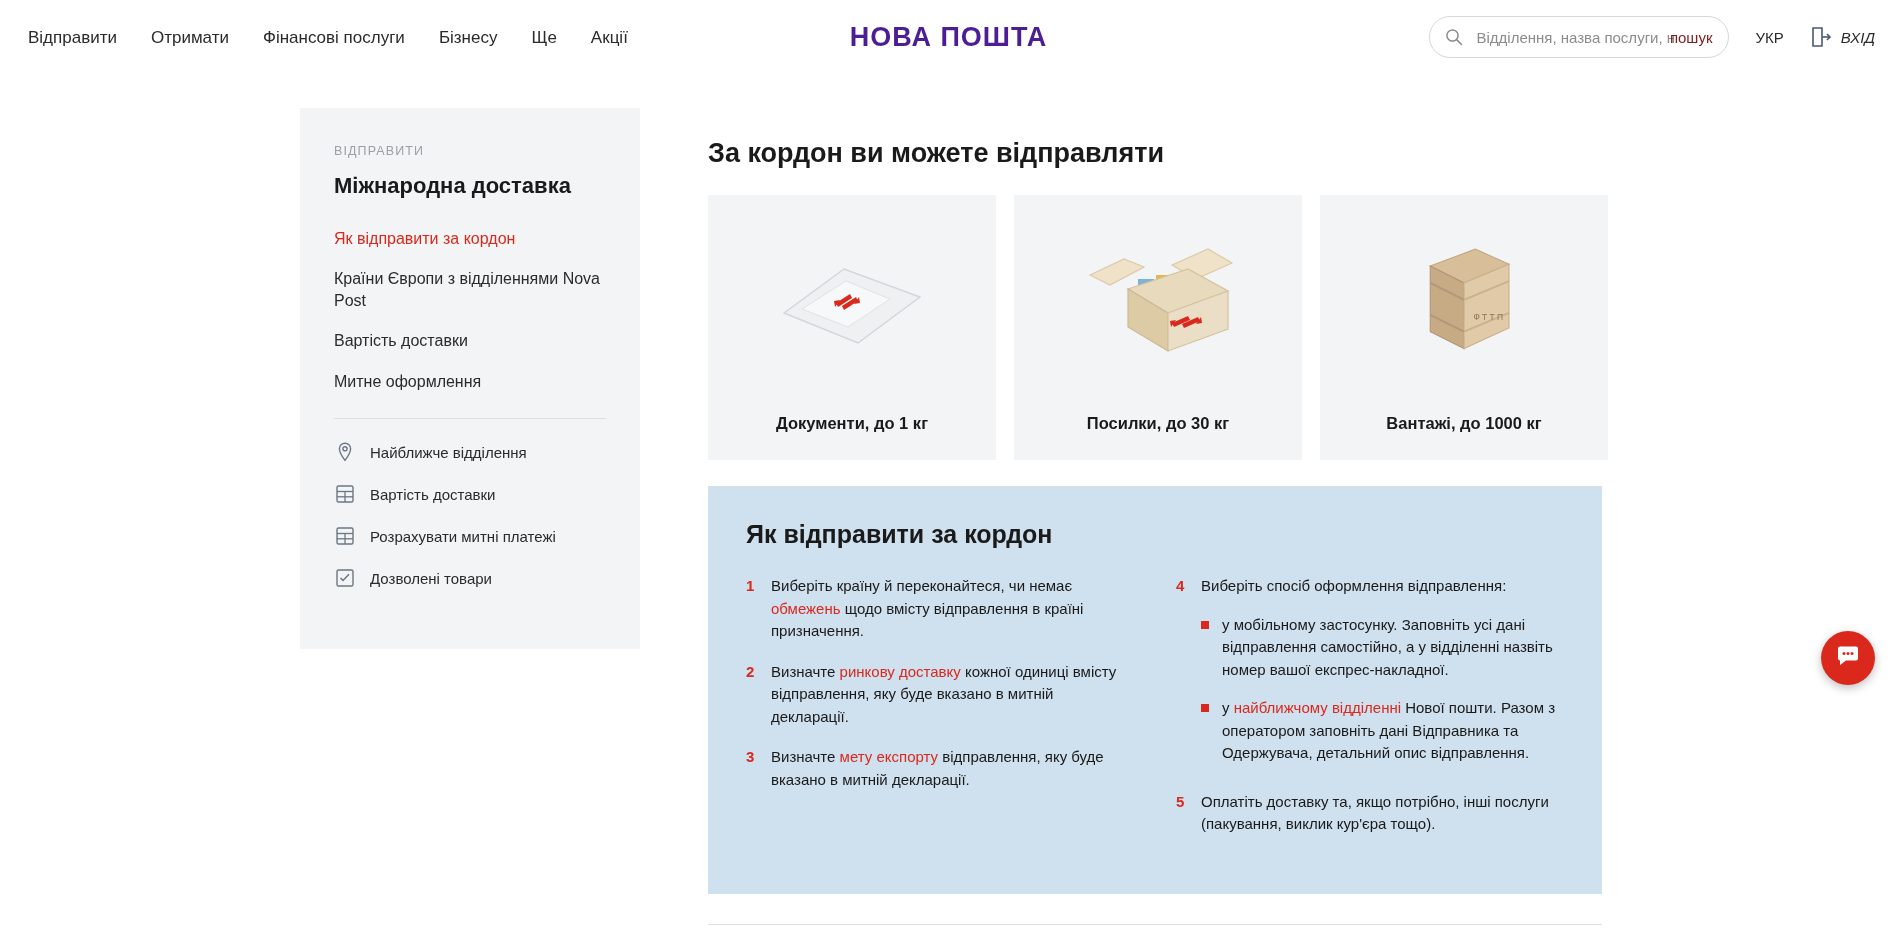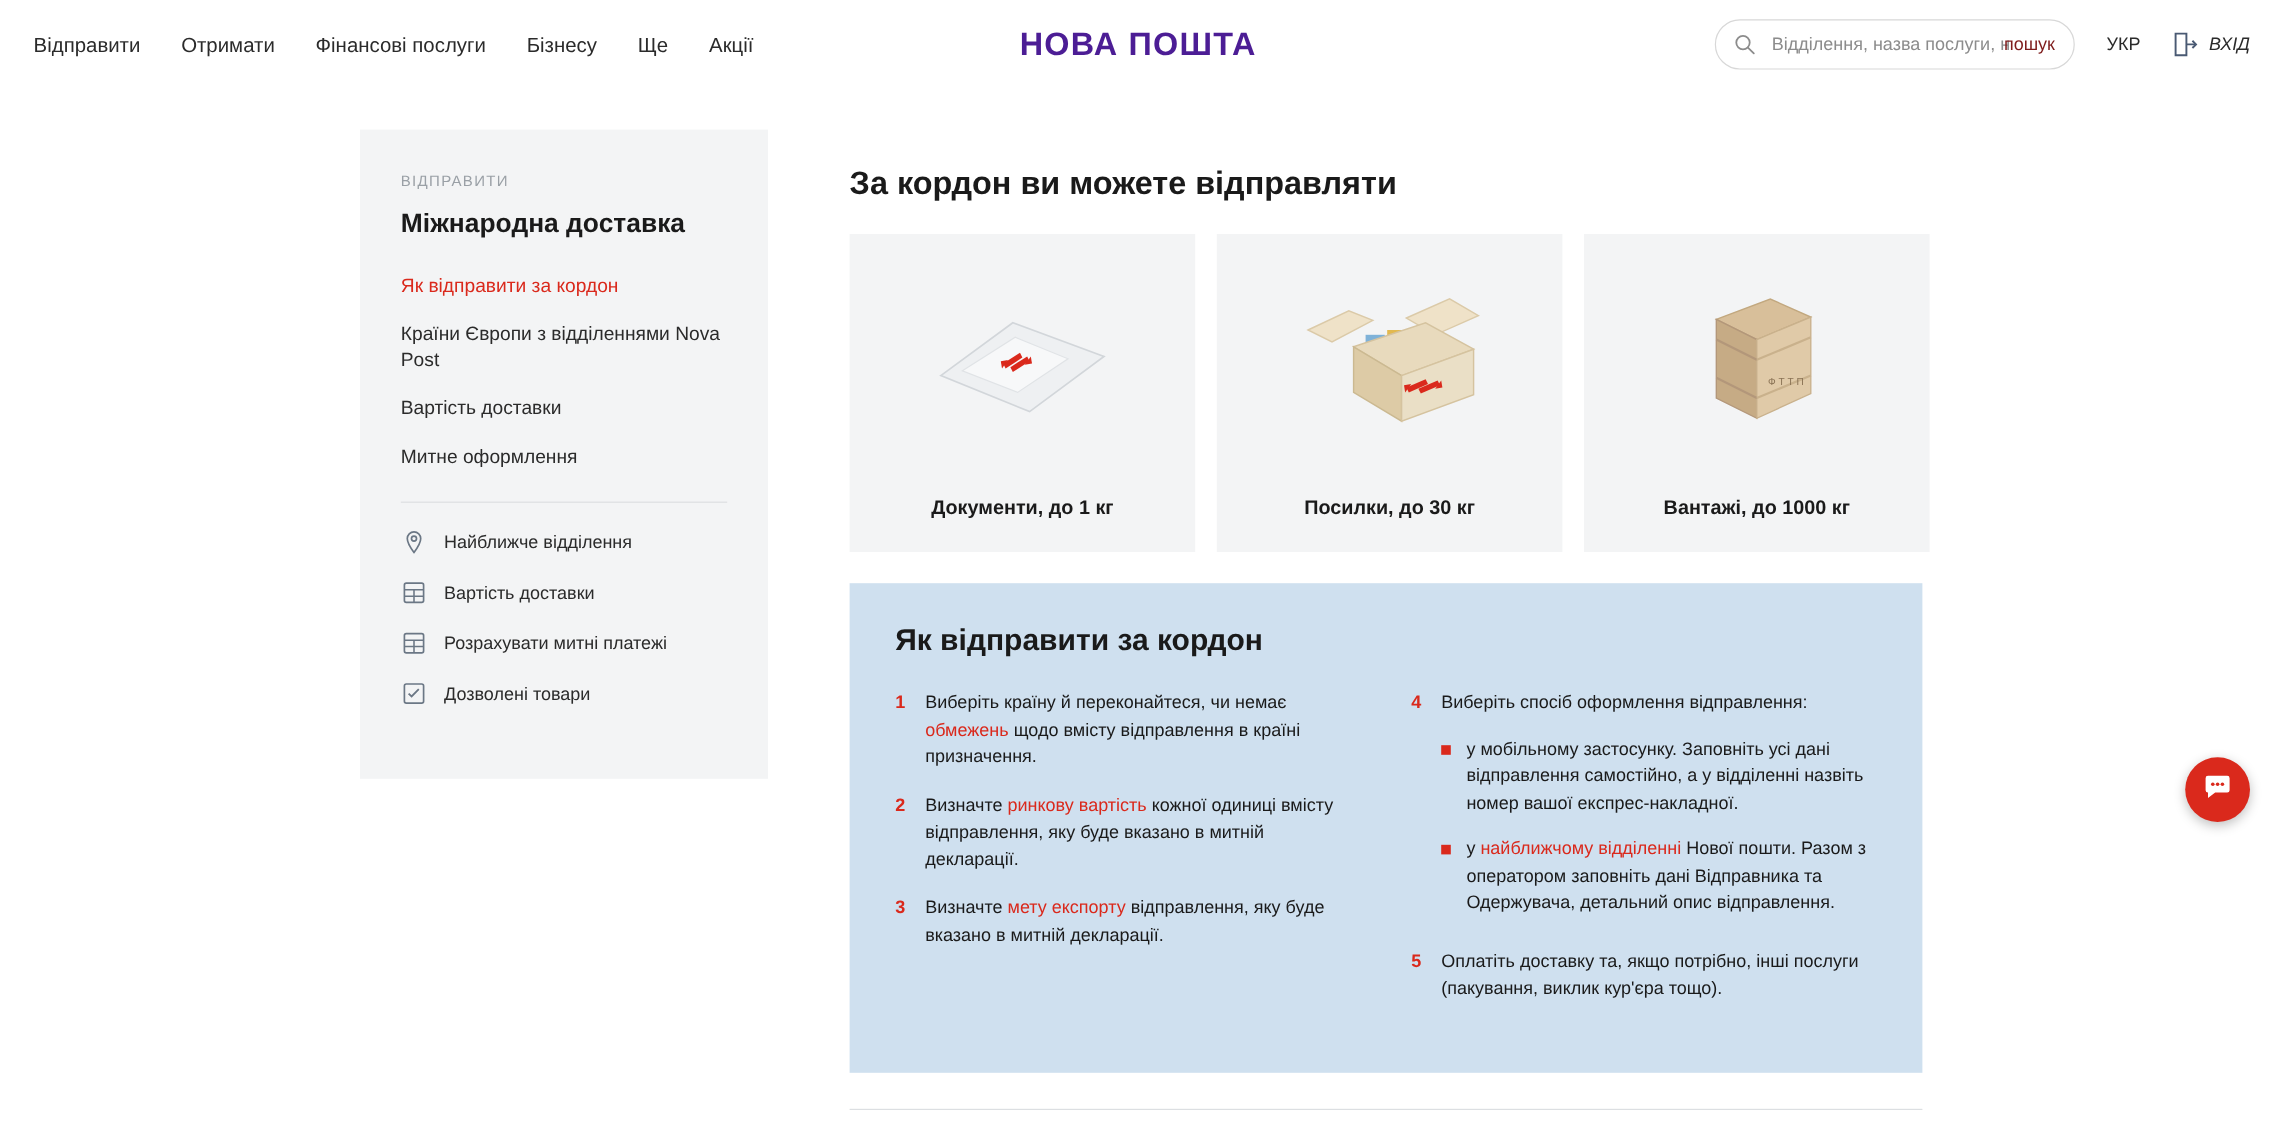--- a/index.html
+++ b/index.html
@@ -448,21 +448,21 @@
             <div class="step">
               <div class="step-num">1</div>
               <div class="step-text">
                 <span>Виберіть країну й переконайтеся, чи немає </span><span class="hl">обмежень</span><span> щодо вмісту відправлення в країні призначення.</span>
               </div>
             </div>
 
             <div class="step">
               <div class="step-num">2</div>
               <div class="step-text">
-                <span>Визначте </span><span class="hl">ринкову вартість</span><span> кожної одиниці вмісту відправлення, яку буде вказано в митній декларації.</span>
+                <span>Визначте </span><span class="hl">ринкову доставку</span><span> кожної одиниці вмісту відправлення, яку буде вказано в митній декларації.</span>
               </div>
             </div>
 
             <div class="step">
               <div class="step-num">3</div>
               <div class="step-text">
                 <span>Визначте </span><span class="hl">мету експорту</span><span> відправлення, яку буде вказано в митній декларації.</span>
               </div>
             </div>
 

